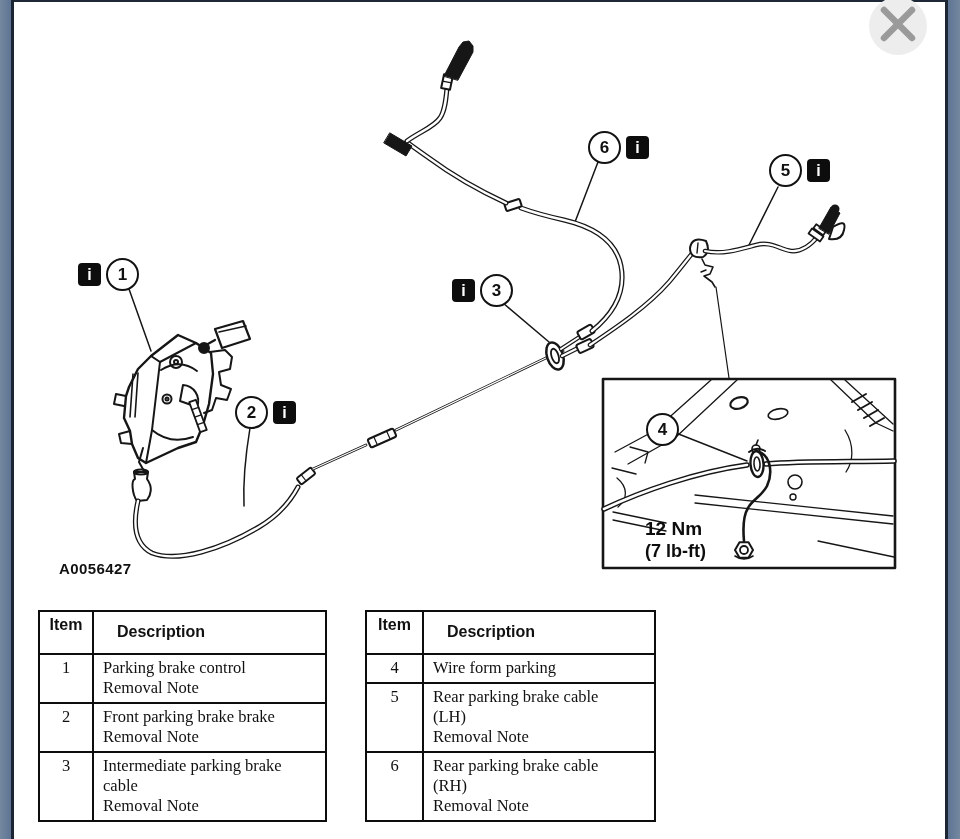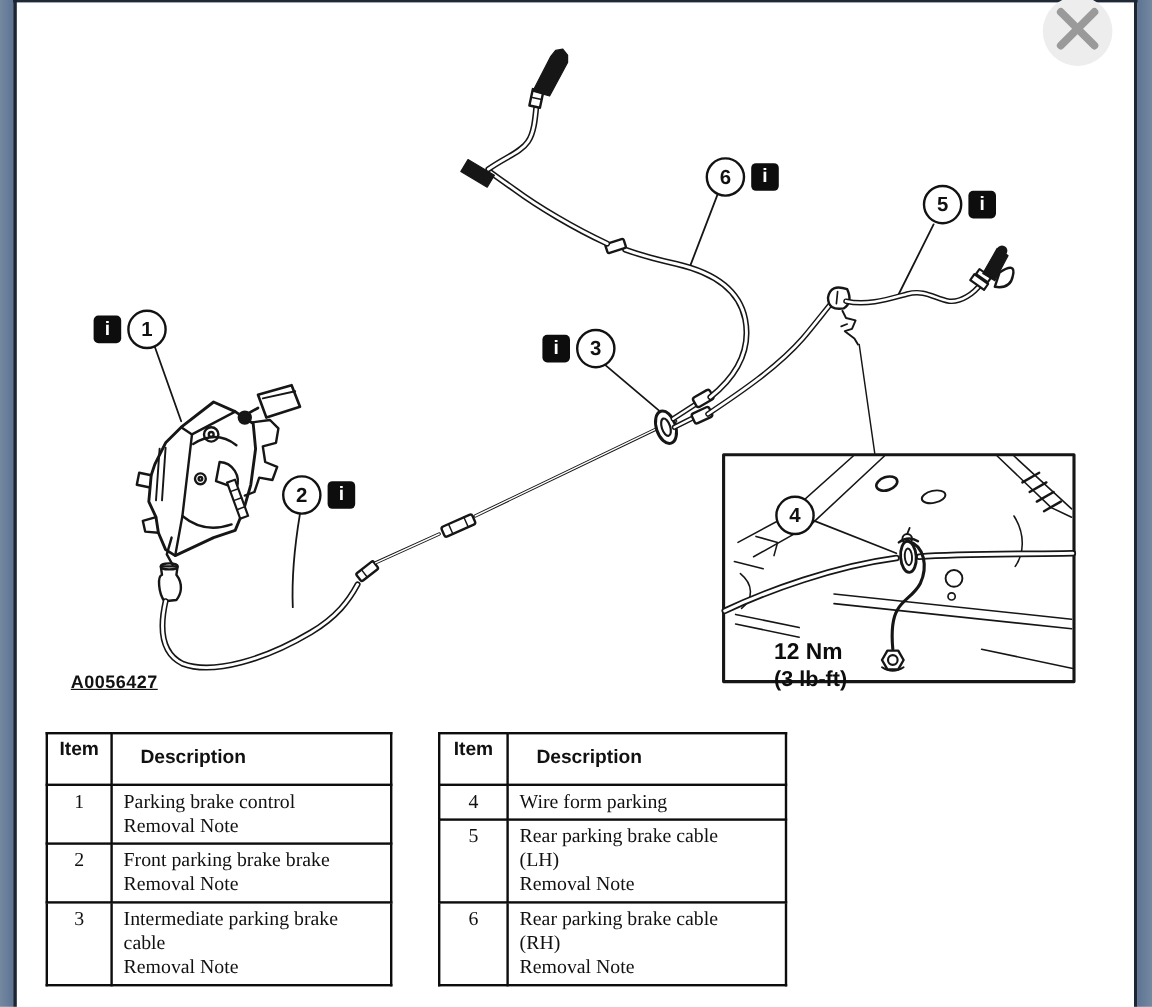--- a/index.html
+++ b/index.html
@@ -28,23 +28,23 @@
     border-radius:50%;display:flex;align-items:center;justify-content:center;
     font:bold 17px "Liberation Sans",sans-serif;color:#111;
   }
   .co-info{
     width:23px;height:23px;background:#0d0d0d;border-radius:4px;color:#fff;
     display:flex;align-items:center;justify-content:center;
     font:bold 16px "Liberation Sans",sans-serif;cursor:pointer;
   }
   .fig-id{
     position:absolute;left:59px;top:560px;
-    font:bold 15px "Liberation Sans",sans-serif;letter-spacing:.4px;color:#111;text-decoration:underline;
-  }
-  .torque{position:absolute;left:645px;top:533px;color:#0d0d0d;}
+    font:bold 15px "Liberation Sans",sans-serif;letter-spacing:.4px;color:#111;
+  }
+  .torque{position:absolute;left:645px;top:518px;color:#0d0d0d;}
   .torque .l1{font:bold 19px "Liberation Sans",sans-serif;}
   .torque .l2{font:bold 18px "Liberation Sans",sans-serif;margin-top:1px;}
   
   .desc-table{position:absolute;top:610px;border-collapse:collapse;background:#fff;table-layout:fixed;}
   .desc-table th,.desc-table td{border:2px solid #0d0d0d;}
   .desc-table th{
     font:bold 16px "Liberation Sans",sans-serif;color:#111;
     padding:2px 6px 3px 23px;text-align:left;height:21px;
   }
   .desc-table th.hd-item{text-align:center;padding:2px 2px 18px 2px;margin-left:40px;}
@@ -260,21 +260,21 @@
   <span class="co-info">i</span>
 </div>
 <div class="callout" style="left:588px;top:131px">
   <span class="co-num">6</span>
   <span class="co-info">i</span>
 </div>
 
 <div class="fig-id">A0056427</div>
 <div class="torque">
   <div class="l1">12 Nm</div>
-  <div class="l2">(3 lb-ft)</div>
+  <div class="l2">(7 lb-ft)</div>
 </div>
 
 <table class="desc-table" style="left:38px;width:289px">
   <colgroup>
       <col style="width:54px">
       <col>
     </colgroup>
   <thead>
     <tr>
       <th class="hd-item">Item</th>

